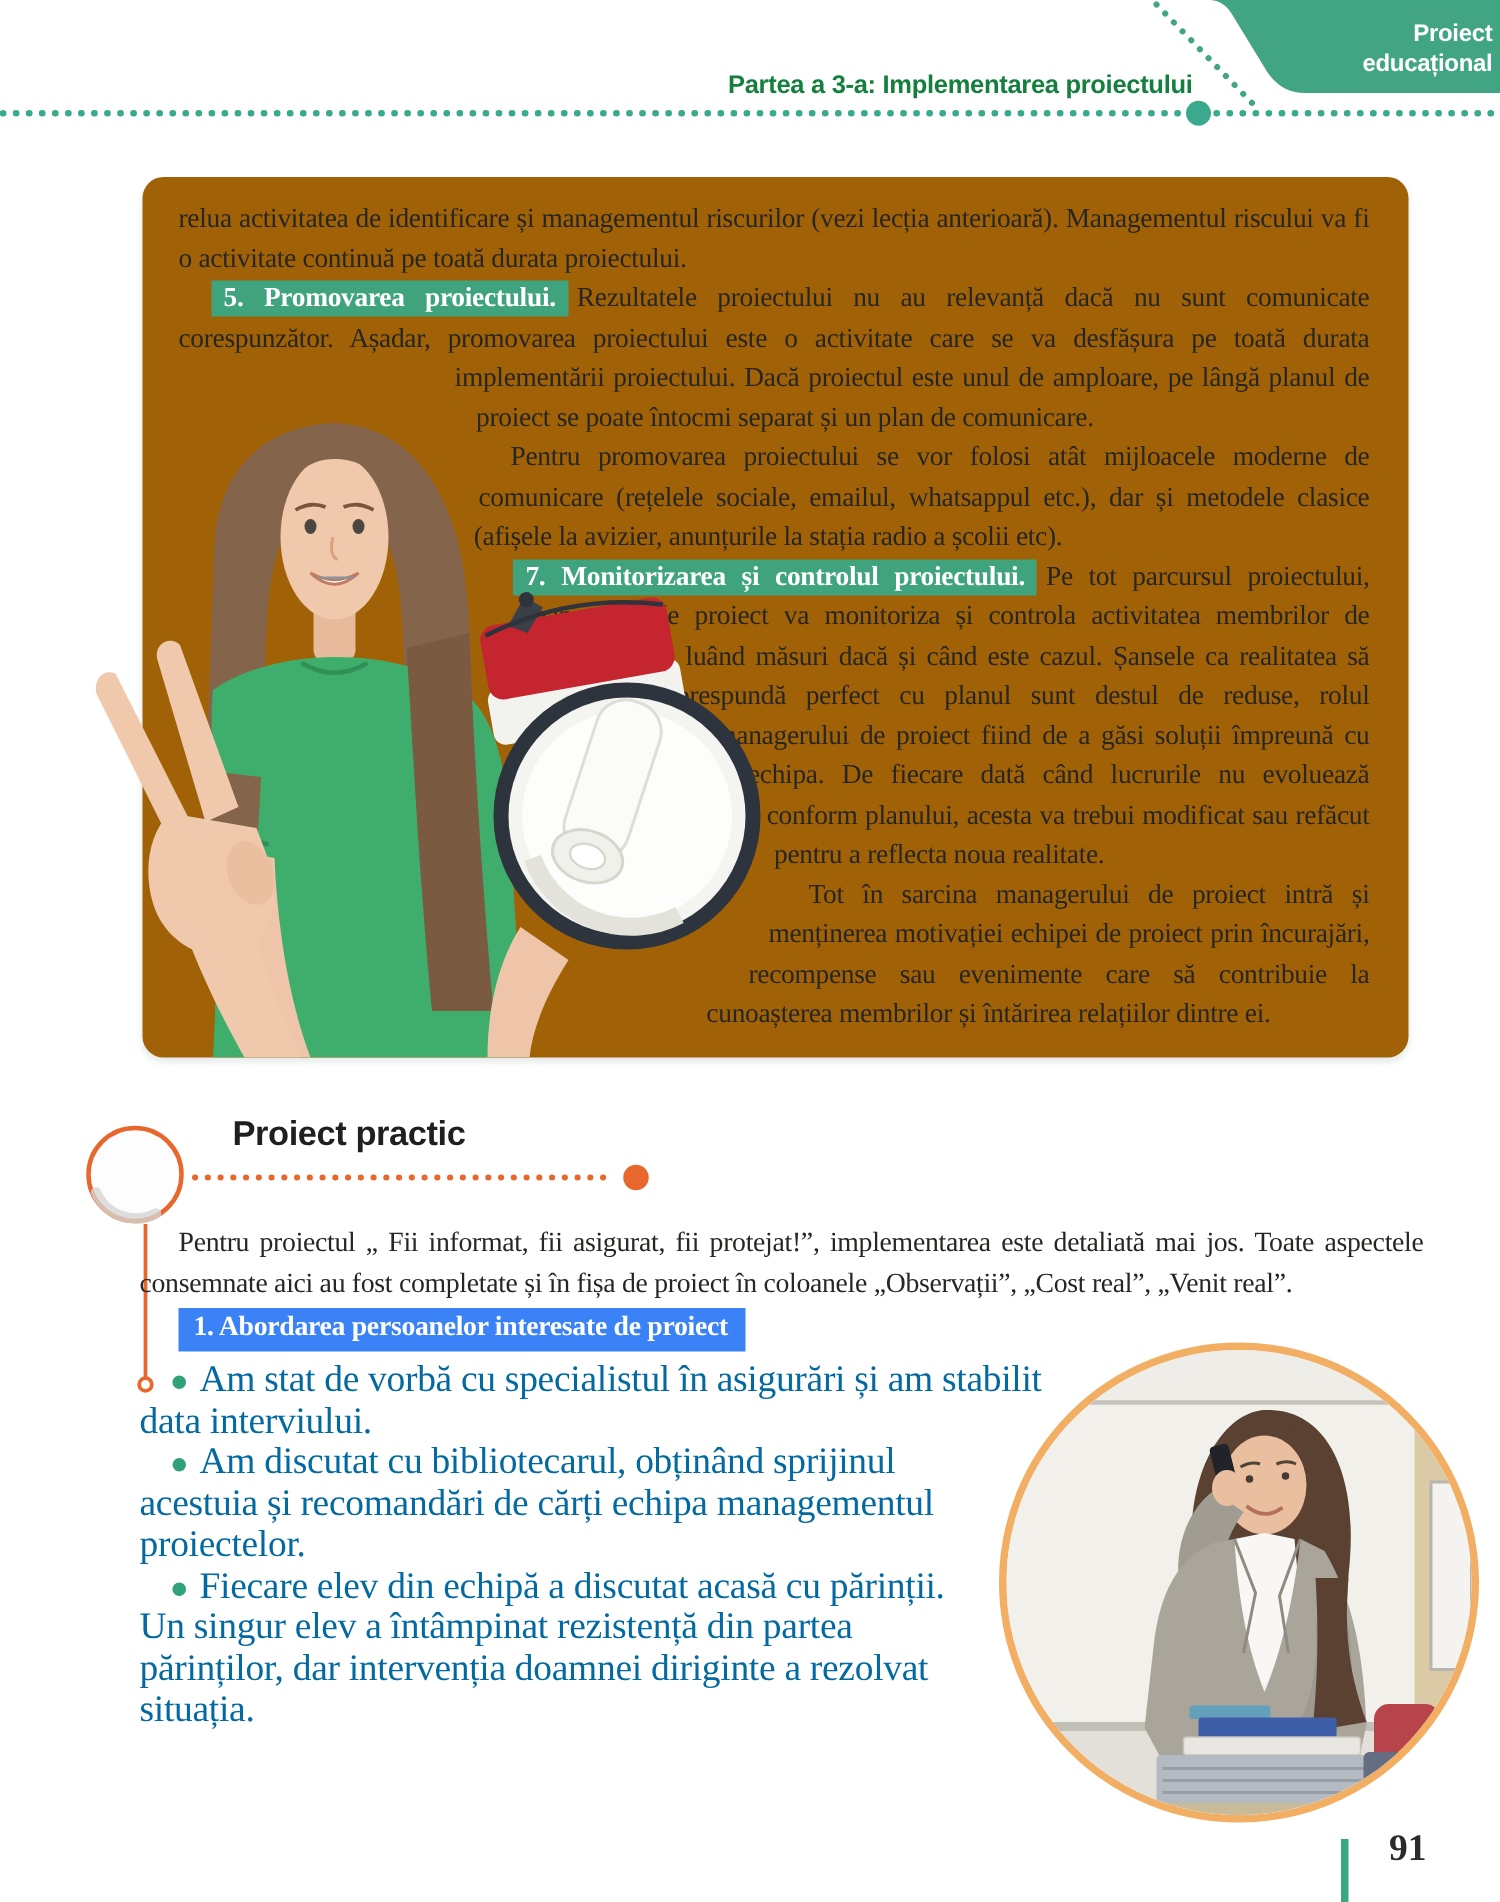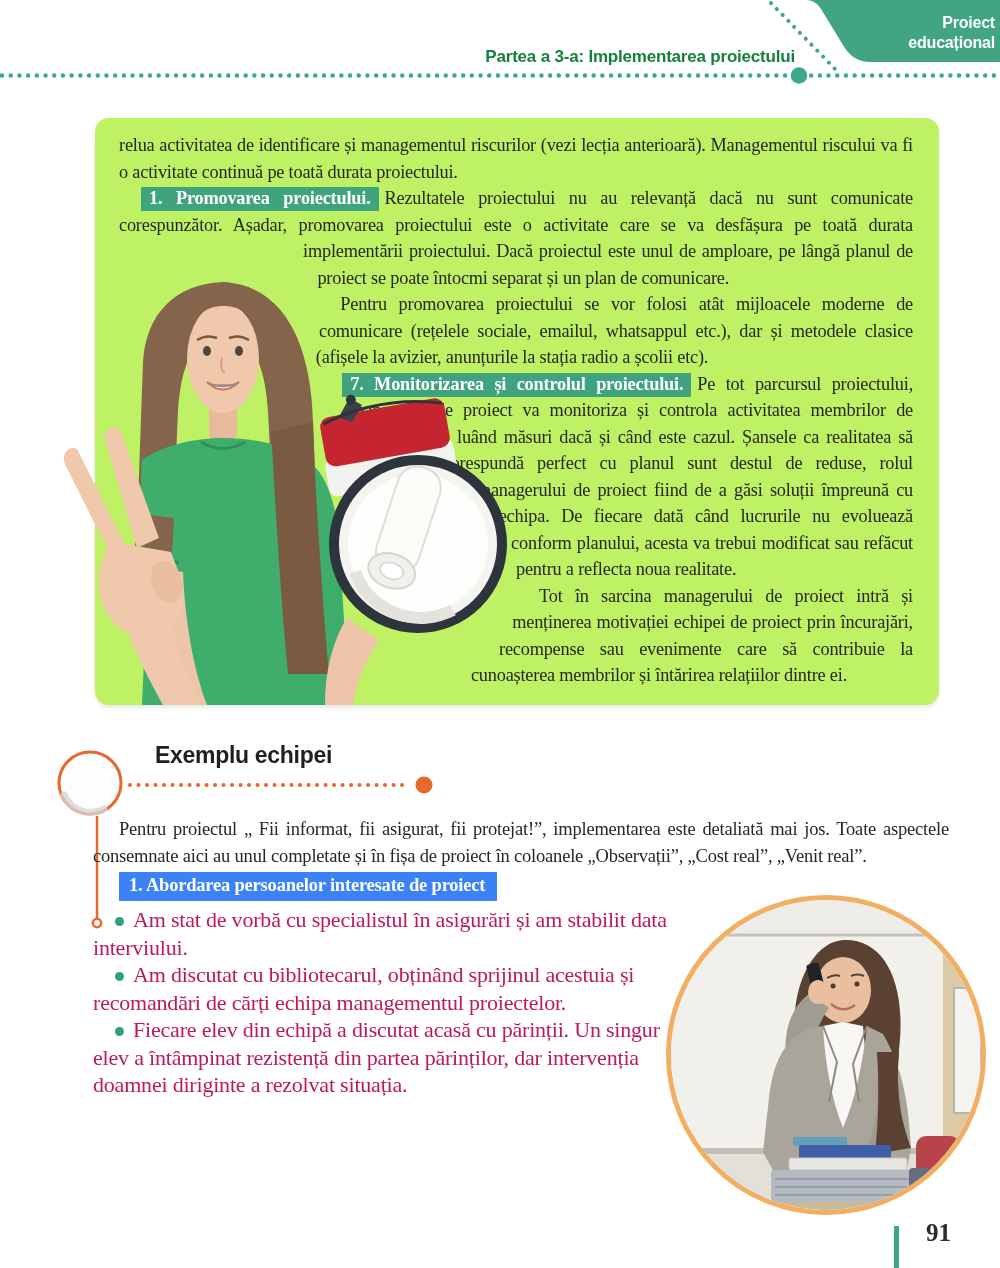--- a/index.html
+++ b/index.html
@@ -19,21 +19,21 @@
   }
   .corner-tab-text{
     position:absolute;top:13px;left:845px;width:150px;text-align:right;
     font-family:"Liberation Sans",sans-serif;font-weight:bold;
     font-size:16px;line-height:20px;color:#ffffff;letter-spacing:-0.2px;
   }
 
   
   .lesson-box{
     position:absolute;left:95px;top:118px;width:844px;height:587px;
-    background:#bef264;border-radius:14px;
+    background:#a16207;border-radius:14px;
     box-shadow:0 3px 4px rgba(110,135,120,.18);
     padding:14px 26px 0 24px;box-sizing:border-box;overflow:hidden;
   }
   .box-text{
     font-size:18.3px;line-height:26.5px;text-align:justify;
     color:#262624;letter-spacing:-0.2px;
   }
   .box-text p{margin:0;}
   .p-indent{text-indent:22px;}
   .girl-float{
@@ -60,21 +60,21 @@
     font-size:18.5px;line-height:27px;text-align:justify;
     text-indent:26px;color:#262624;letter-spacing:-0.2px;
   }
   .step-heading{
     position:absolute;left:119px;top:872px;
     background:#3b82f6;color:#ffffff;font-weight:bold;
     font-size:18.5px;padding:3px 12px 5px 10px;letter-spacing:-0.2px;
   }
   .bullets{
     position:absolute;left:93px;top:906px;width:852px;
-    font-size:22px;line-height:27.5px;color:#be185d;letter-spacing:-0.2px;
+    font-size:25px;line-height:27.5px;color:#0369a1;letter-spacing:-0.2px;
   }
   .bullets p{margin:0;text-indent:22px;text-align:left;}
   .photo-float{
     float:right;width:302px;height:312px;
     shape-outside:circle(163px at 183px 149px);
   }
   .bdot{
     display:inline-block;width:9px;height:9px;border-radius:50%;
     background:#2FA277;margin-right:9px;vertical-align:1px;
   }
@@ -106,21 +106,21 @@
 <div class="corner-tab-text">
   <div>Proiect</div>
   <div>educațional</div>
 </div>
 
 <div class="lesson-box">
   <div class="box-text">
     <div class="girl-float"></div>
     <p>relua activitatea de identificare și managementul riscurilor (vezi lecția anterioară). Managementul riscului va fi o activitate continuă pe toată durata proiectului.</p>
     <p class="p-indent">
-      <span class="hl">1. Promovarea proiectului.</span><span>Rezultatele proiectului nu au relevanță dacă nu sunt comunicate corespunzător. Așadar, promovarea proiectului este o activitate care se va desfășura pe toată durata implementării proiectului. Dacă proiectul este unul de amploare, pe lângă planul de proiect se poate întocmi separat și un plan de comunicare.</span>
+      <span class="hl">5. Promovarea proiectului.</span><span>Rezultatele proiectului nu au relevanță dacă nu sunt comunicate corespunzător. Așadar, promovarea proiectului este o activitate care se va desfășura pe toată durata implementării proiectului. Dacă proiectul este unul de amploare, pe lângă planul de proiect se poate întocmi separat și un plan de comunicare.</span>
     </p>
     <p class="p-indent">Pentru promovarea proiectului se vor folosi atât mijloacele moderne de comunicare (rețelele sociale, emailul, whatsappul etc.), dar și metodele clasice (afișele la avizier, anunțurile la stația radio a școlii etc).</p>
     <p class="p-indent">
       <span class="hl">7. Monitorizarea și controlul proiectului.</span><span>Pe tot parcursul proiectului, managerul de proiect va monitoriza și controla activitatea membrilor de proiect, luând măsuri dacă și când este cazul. Șansele ca realitatea să corespundă perfect cu planul sunt destul de reduse, rolul managerului de proiect fiind de a găsi soluții împreună cu echipa. De fiecare dată când lucrurile nu evoluează conform planului, acesta va trebui modificat sau refăcut pentru a reflecta noua realitate.</span>
     </p>
     <p class="p-indent">Tot în sarcina managerului de proiect intră și menținerea motivației echipei de proiect prin încurajări, recompense sau evenimente care să contribuie la cunoașterea membrilor și întărirea relațiilor dintre ei.</p>
   </div>
 </div>
 
 <div class="girl-art">
@@ -185,23 +185,23 @@
 
 <svg class="abs" style="left:0;top:740px" width="1000" height="195" viewBox="0 0 1000 195">
   <line x1="130" y1="45" x2="408" y2="45" stroke="#E8672C" stroke-width="4" stroke-dasharray="0.1 8.4" stroke-linecap="round"></line>
   <circle cx="424" cy="45" r="8.5" fill="#E8672C"></circle>
   <line x1="97" y1="76" x2="97" y2="178" stroke="#E8672C" stroke-width="2.5"></line>
   <circle cx="97" cy="183" r="4.2" fill="#FFFFFF" stroke="#E8672C" stroke-width="2.5"></circle>
   <circle cx="90" cy="43" r="31" fill="#FDFDFD" stroke="#E8672C" stroke-width="3"></circle>
   <path d="M64,55 a29,29 0 0 0 40,14" stroke="#D4D4D2" stroke-width="7" fill="none" stroke-linecap="round" opacity="0.8"></path>
 </svg>
 
-<div class="example-title">Exemplu echipei</div>
-
-<p class="example-intro">Pentru proiectul „ Fii informat, fii asigurat, fii protejat!”, implementarea este detaliată mai jos. Toate aspectele consemnate aici au unul completate și în fișa de proiect în coloanele „Observații”, „Cost real”, „Venit real”.</p>
+<div class="example-title">Proiect practic</div>
+
+<p class="example-intro">Pentru proiectul „ Fii informat, fii asigurat, fii protejat!”, implementarea este detaliată mai jos. Toate aspectele consemnate aici au fost completate și în fișa de proiect în coloanele „Observații”, „Cost real”, „Venit real”.</p>
 
 <div class="step-heading">1. Abordarea persoanelor interesate de proiect</div>
 
 <div class="bullets">
   <div class="photo-float"></div>
   <p>
     <span class="bdot"></span><span>Am stat de vorbă cu specialistul în asigurări și am stabilit data interviului.</span>
   </p>
   <p>
     <span class="bdot"></span><span>Am discutat cu bibliotecarul, obținând sprijinul acestuia și recomandări de cărți echipa managementul proiectelor.</span>

